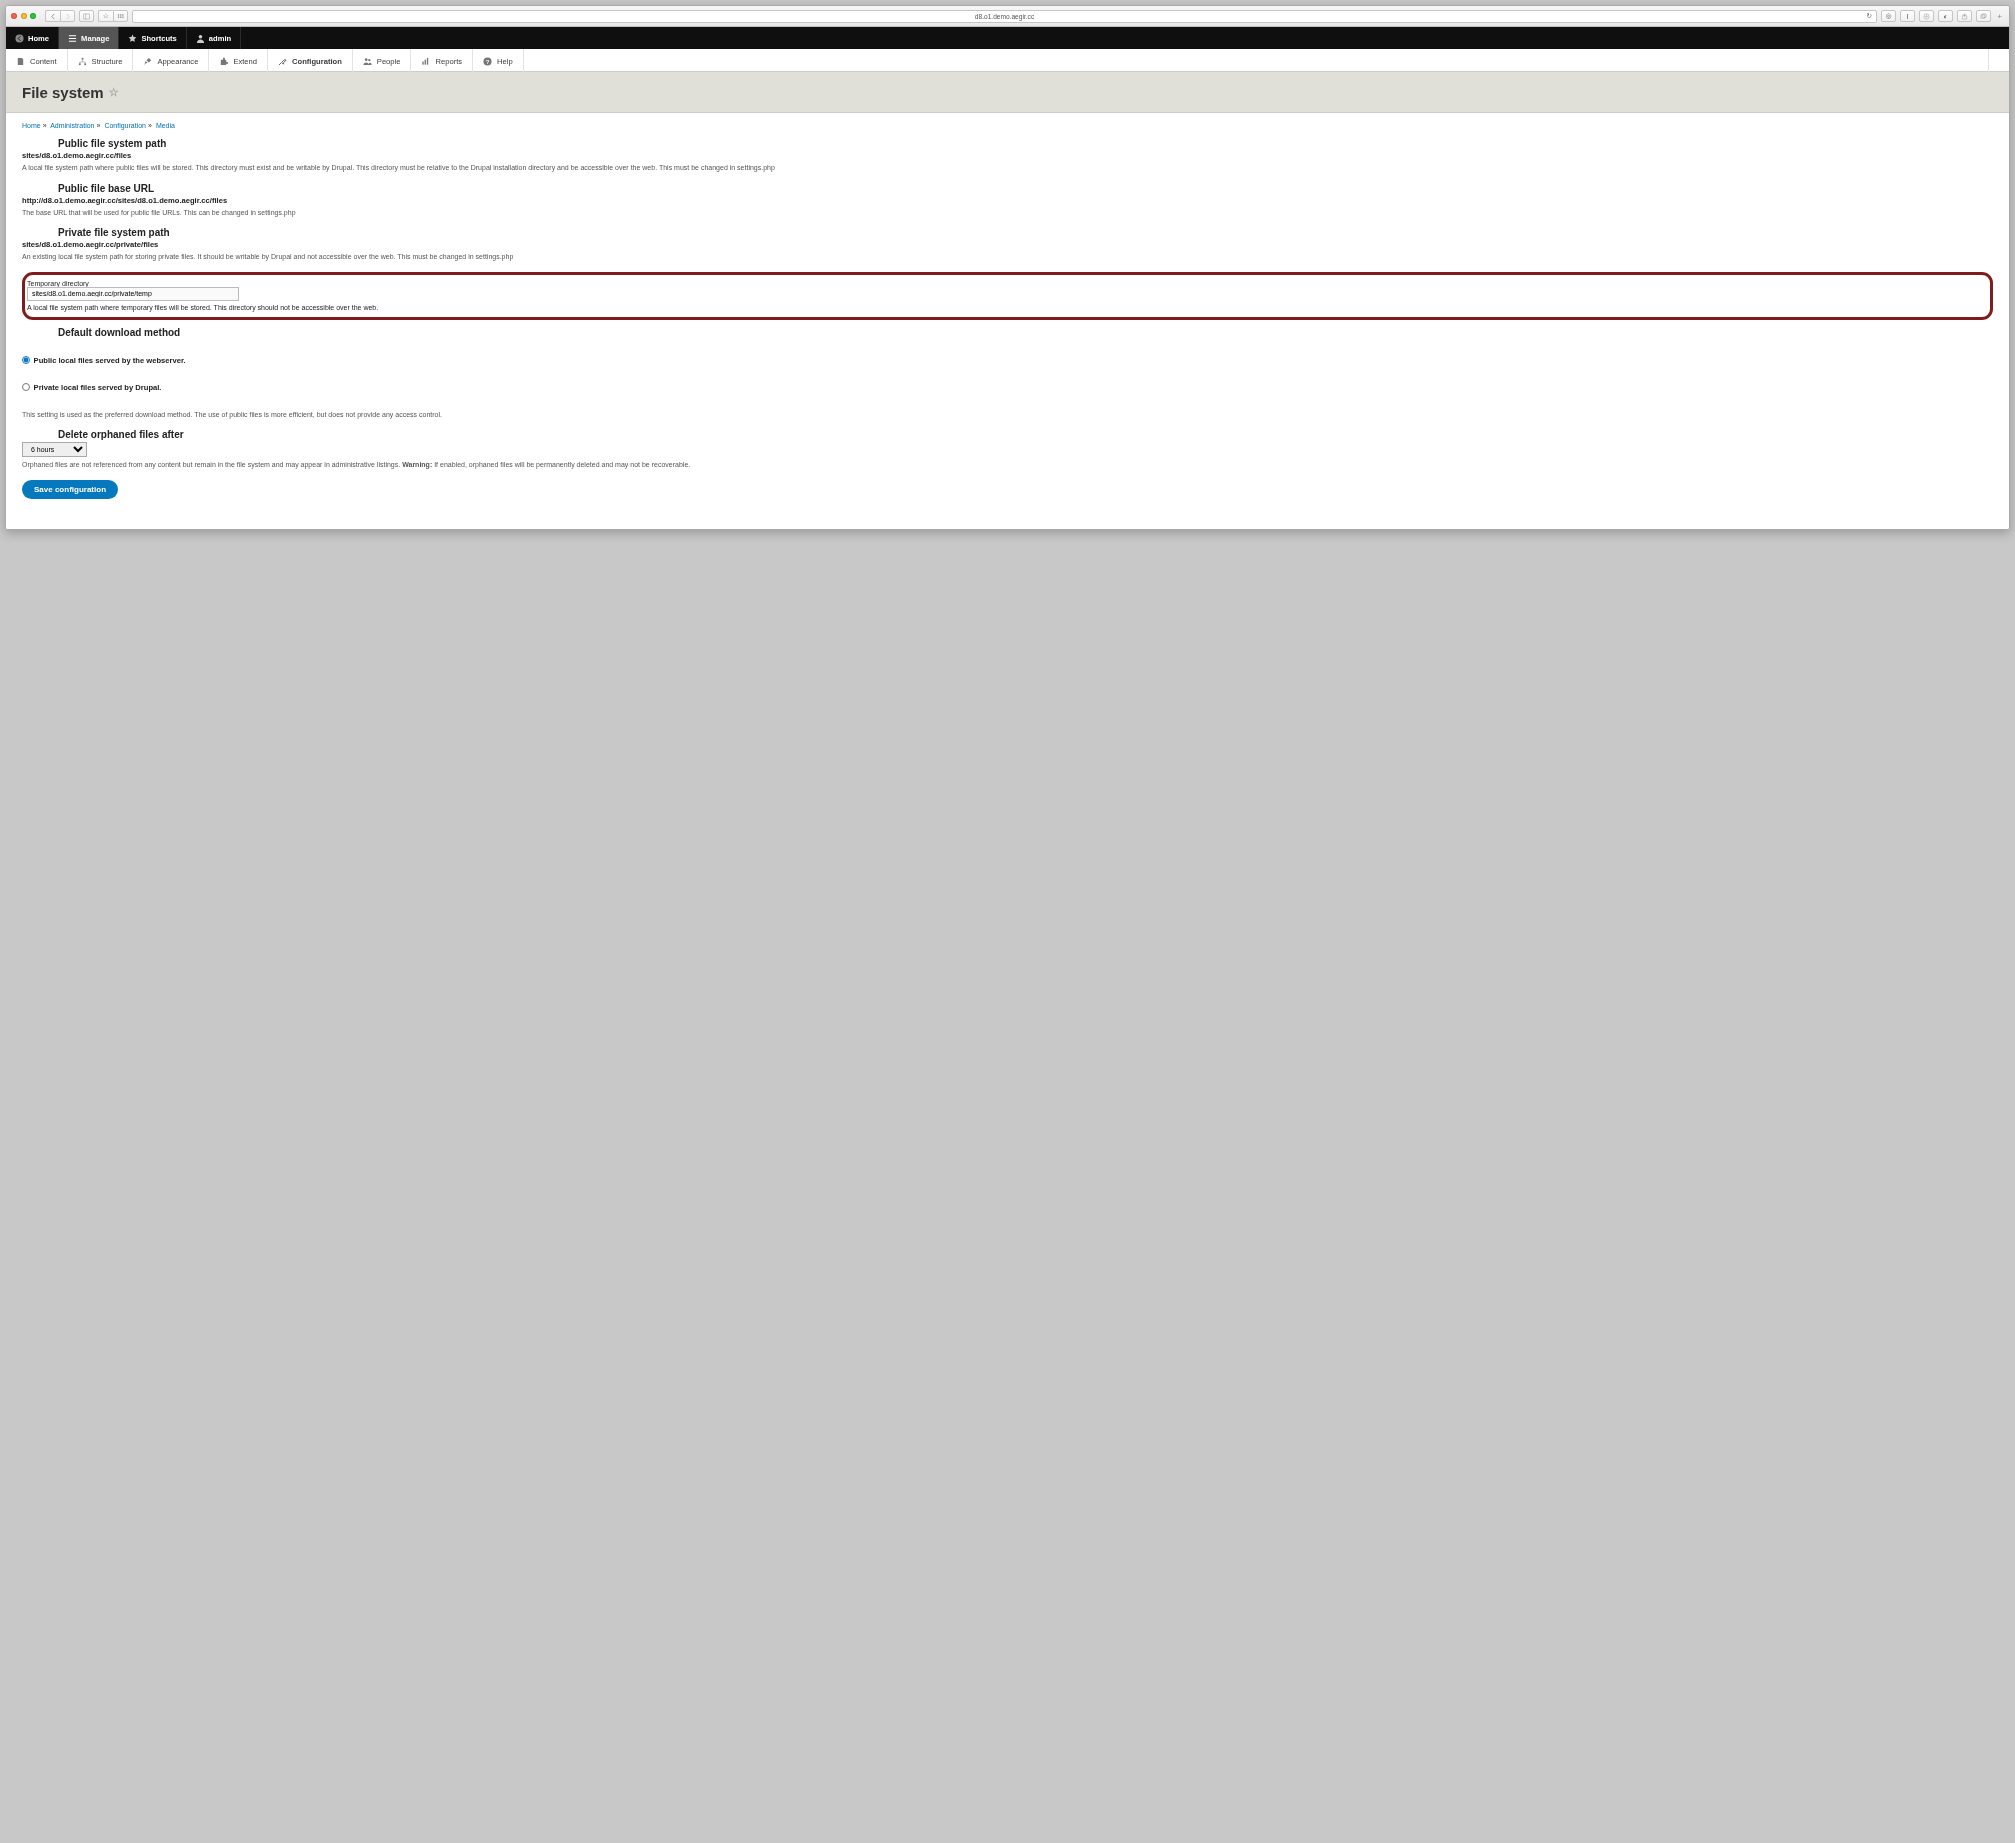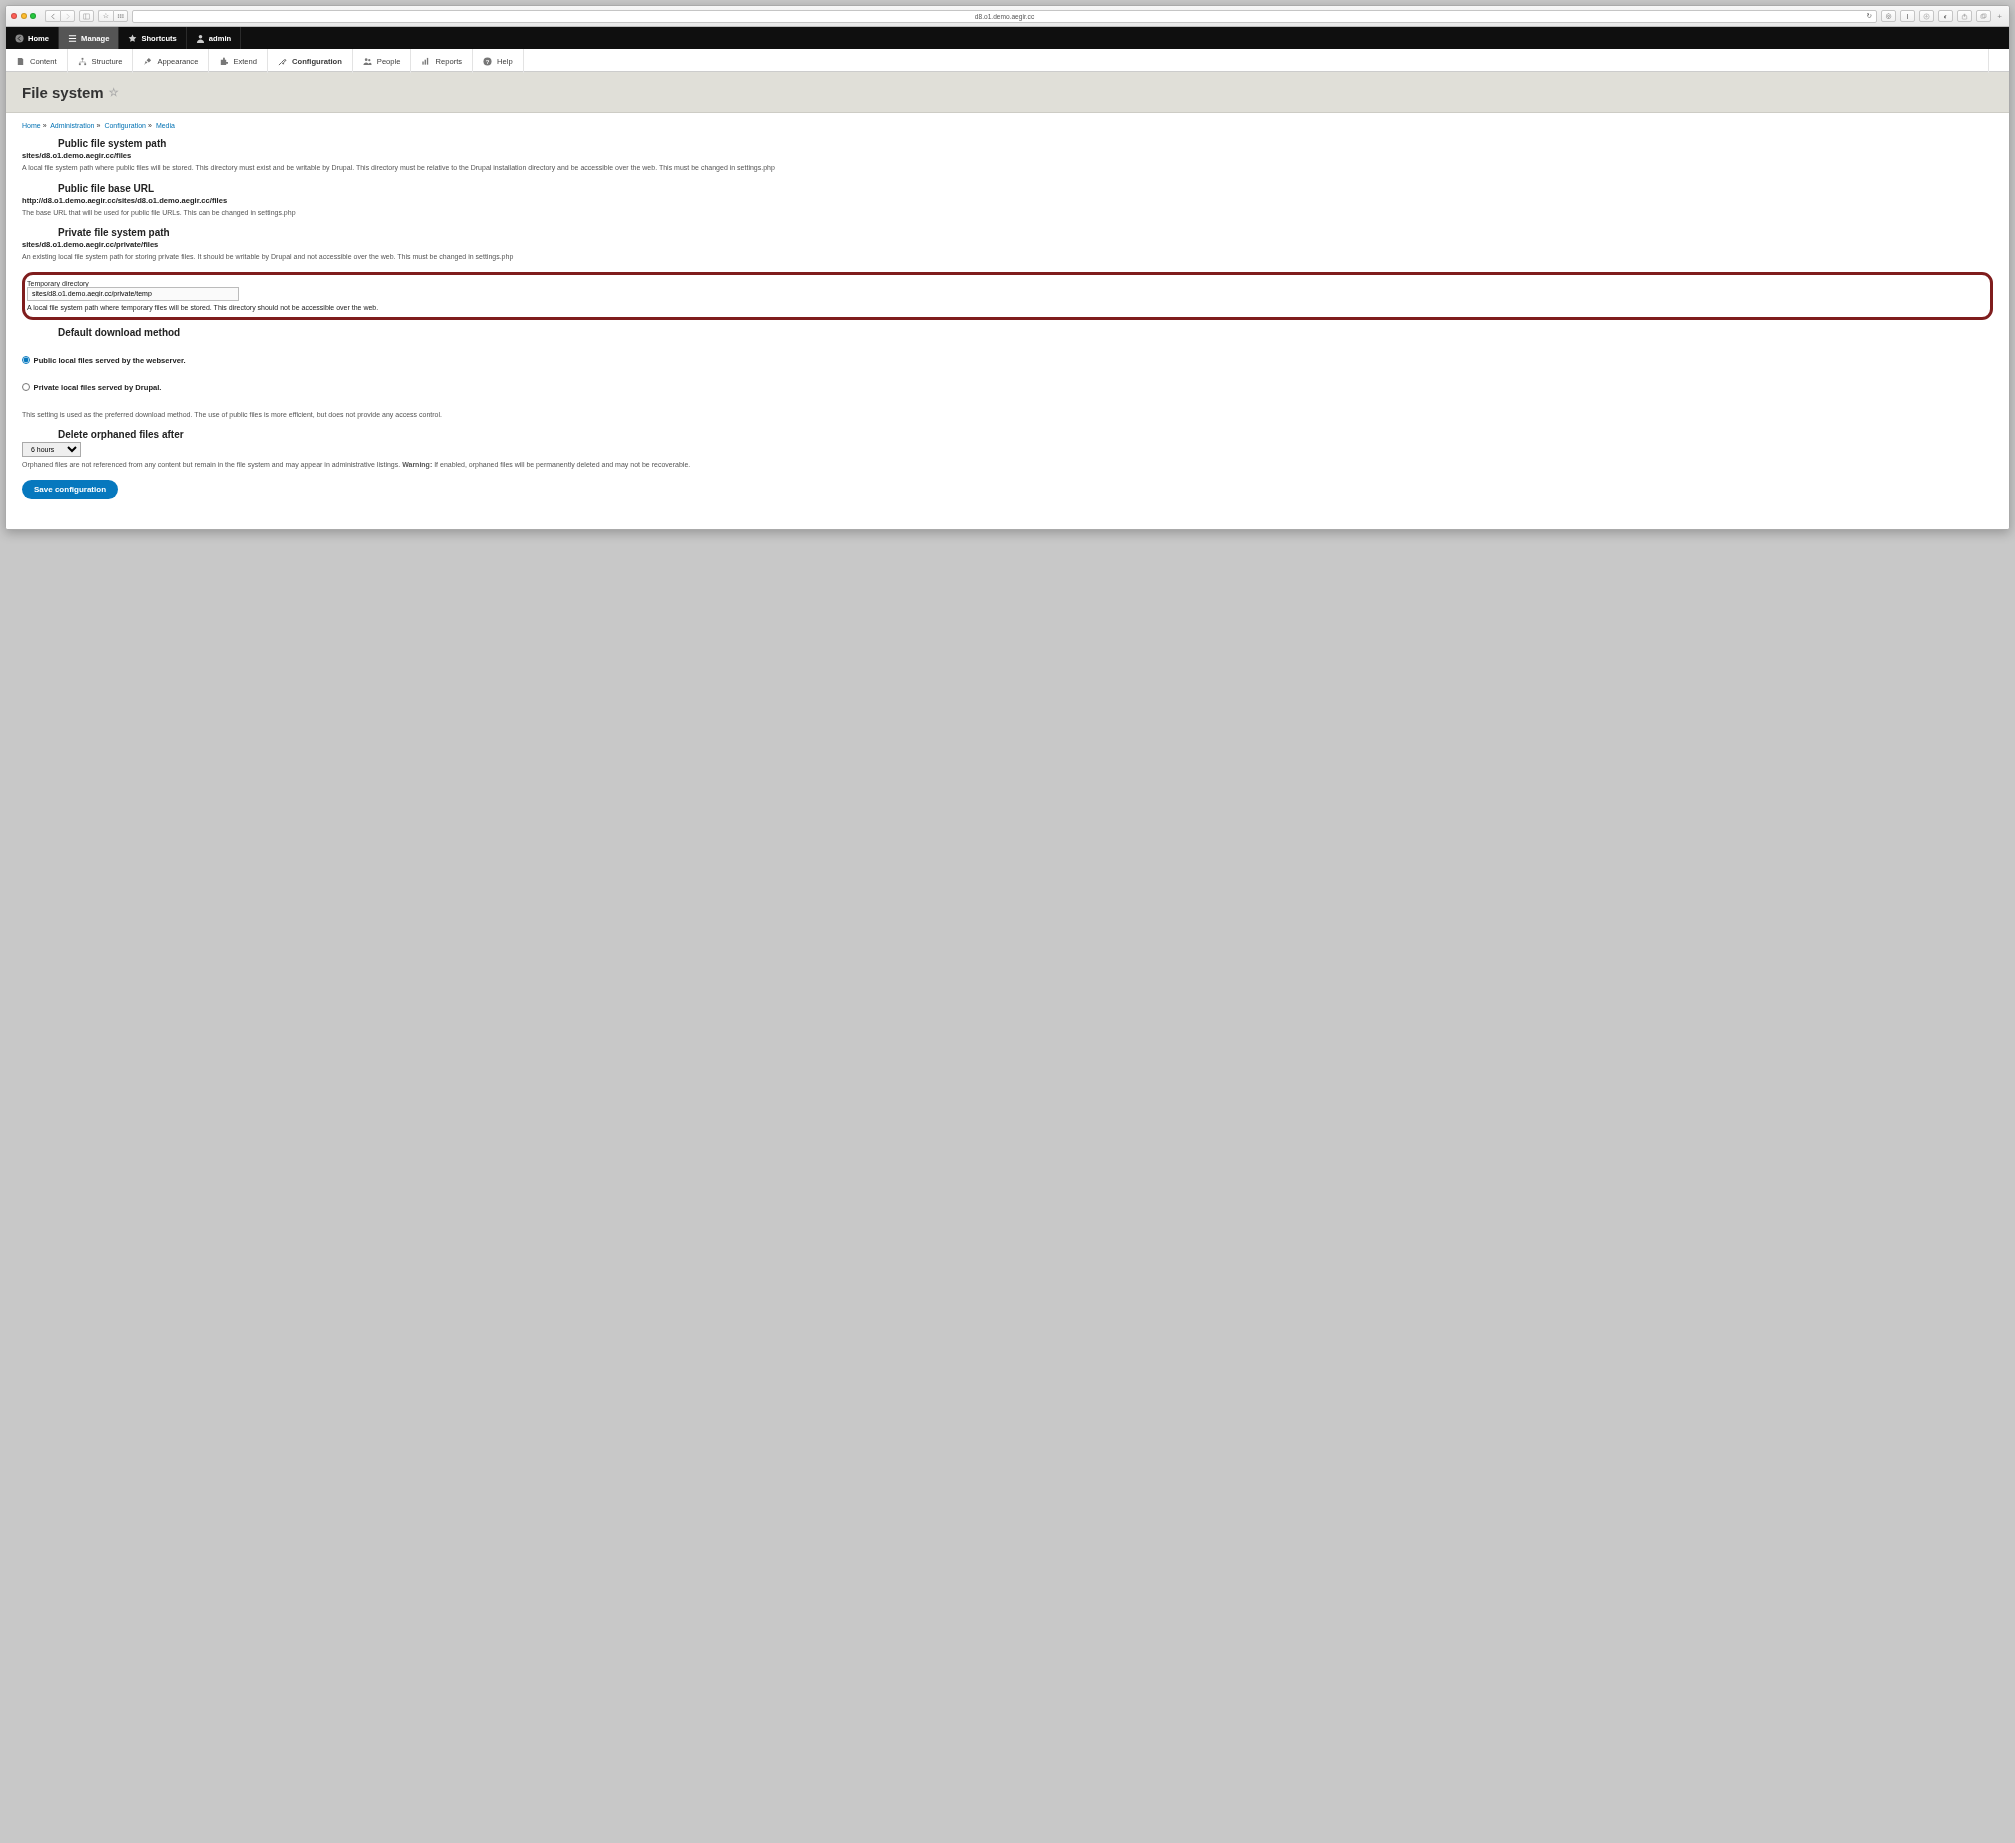--- a/index.html
+++ b/index.html
@@ -89,21 +89,21 @@
     border:3px solid #7f1d1d; border-radius:11px;
     padding:5px 2px 6px; margin-bottom:7px;
   }
   .text-input {
     width:212px; padding:2.5px 4px; font-size:7px;
     border:0.5px solid #bbb; background:#fafafa;
   }
   .radio-row { display:flex; align-items:center; gap:4px; margin:18px 0; font-weight:700; font-size:7.6px;}
   input[type=radio]{ width:7.6px; height:7.6px; accent-color:#0678be;}
   select.styled {
-    padding:2px 9px 2px 4px; font-size:7px;
+    padding:2px 15px 2px 4px; font-size:7px;
     border:0.5px solid #aaa; background:#efefef;
   }
   .save-btn {
     background:#0678be; color:#fff; border:none;
     padding:5px 12px; border-radius:11px;
     font-size:8px; font-weight:600; cursor:pointer;
   }
   .warn { font-weight:700; }
   .outer {
     margin:5px; border:0.5px solid #aaa; border-radius:3px;

